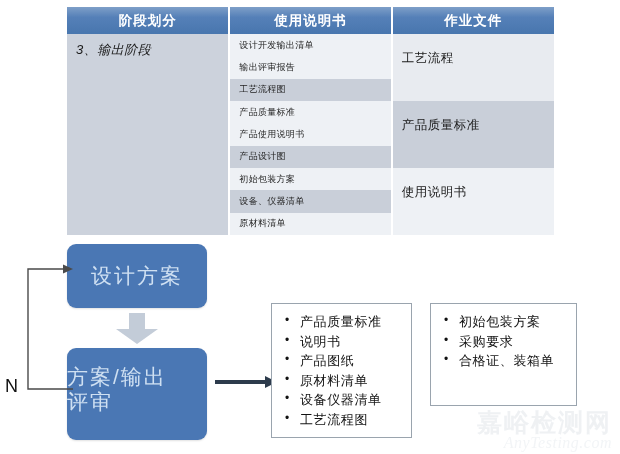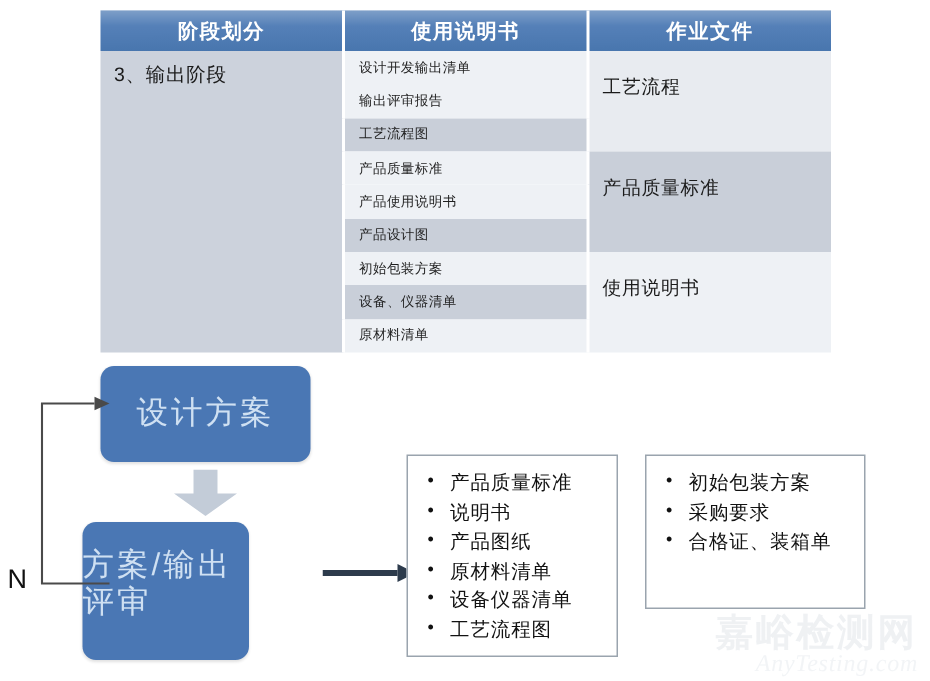--- a/index.html
+++ b/index.html
@@ -37,20 +37,21 @@
 
   td.stage{
     width:171px;
     background:#ccd2dc;
     vertical-align:top;
     padding:7px 0 0 9px;
     font-size:13px;
     color:#1a1a1a;
     border-right:2px solid #ffffff;
     letter-spacing:.5px;
+    font-style:italic;
   }
   td.rec{
     width:165px;
     height:20.2px;
     font-size:9px;
     color:#1f1f1f;
     padding:0 0 0 9px;
     border-right:2px solid #ffffff;
     letter-spacing:.3px;
     white-space:nowrap;
@@ -80,21 +81,21 @@
     display:flex;
     align-items:center;
     justify-content:center;
     text-align:left;
     font-size:21px;
     letter-spacing:2px;
     line-height:1.18;
     box-shadow:0 1px 2px rgba(0,0,0,.12);
   }
   #box-design{ left:67px; top:9px;  width:140px; height:64px; }
-  #box-review{ left:55px; top:113px;width:111px; height:92px; }
+  #box-review{ left:67px; top:113px;width:140px; height:92px; }
 
   
   .downarrow{
     position:absolute; left:114px; top:78px; width:46px; height:32px;
   }
 
   
   .rightarrow{ position:absolute; left:215px; top:140px; width:62px; height:14px; }
 
   

